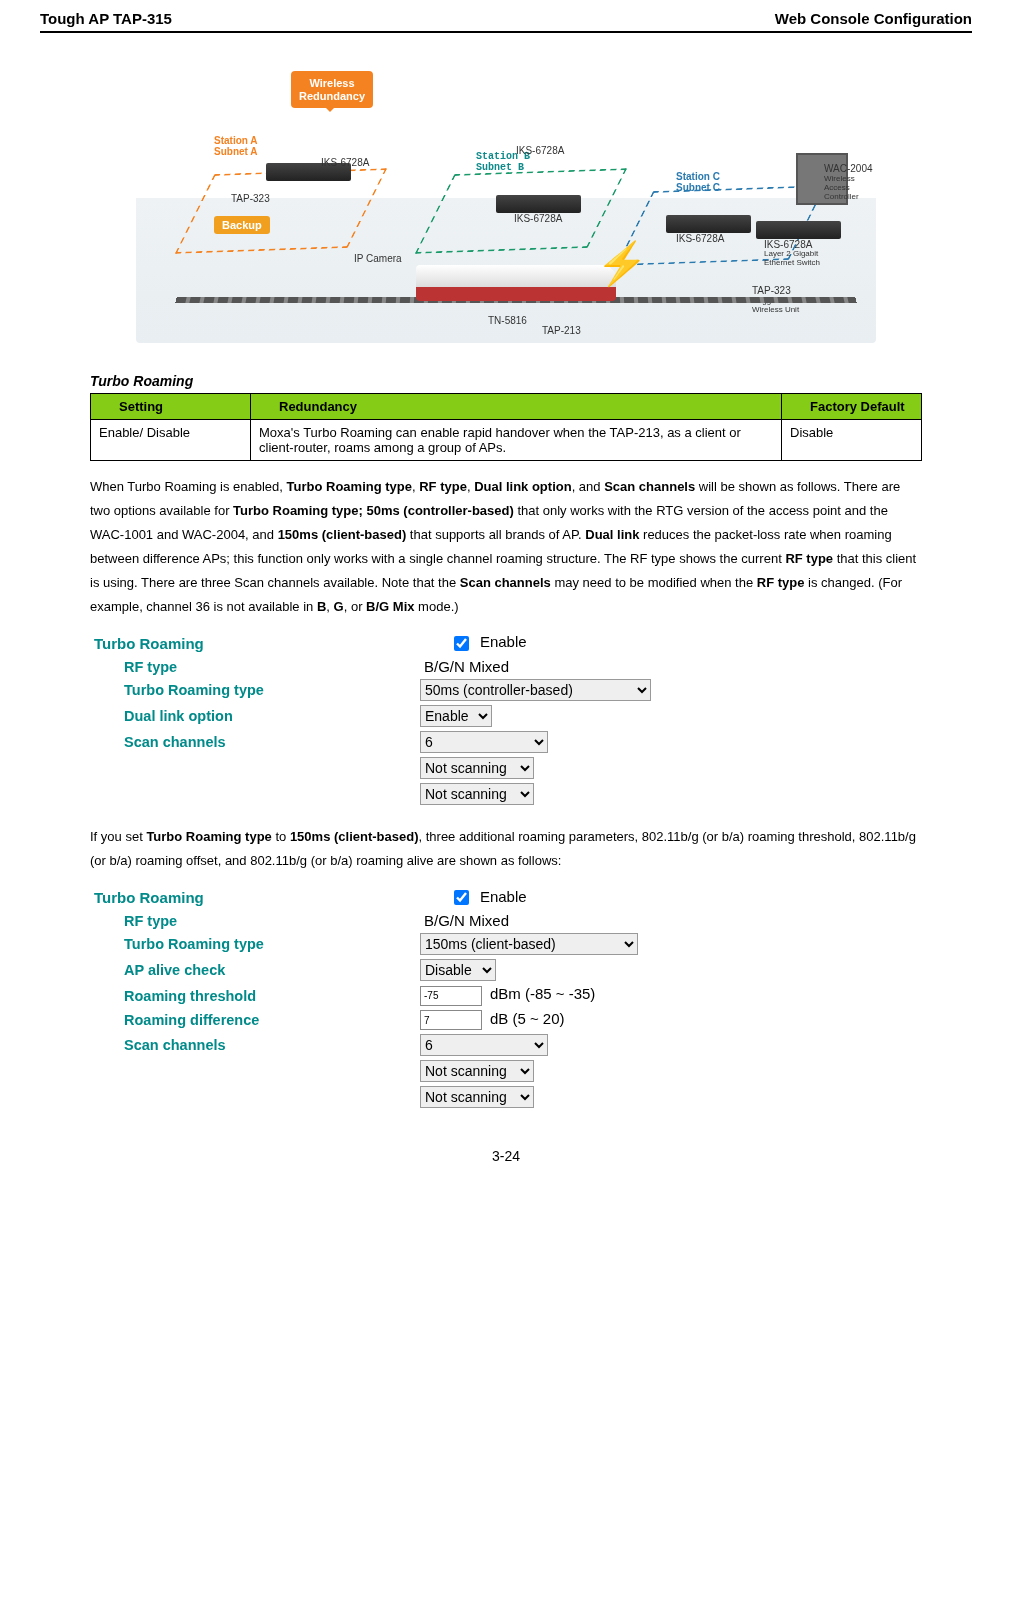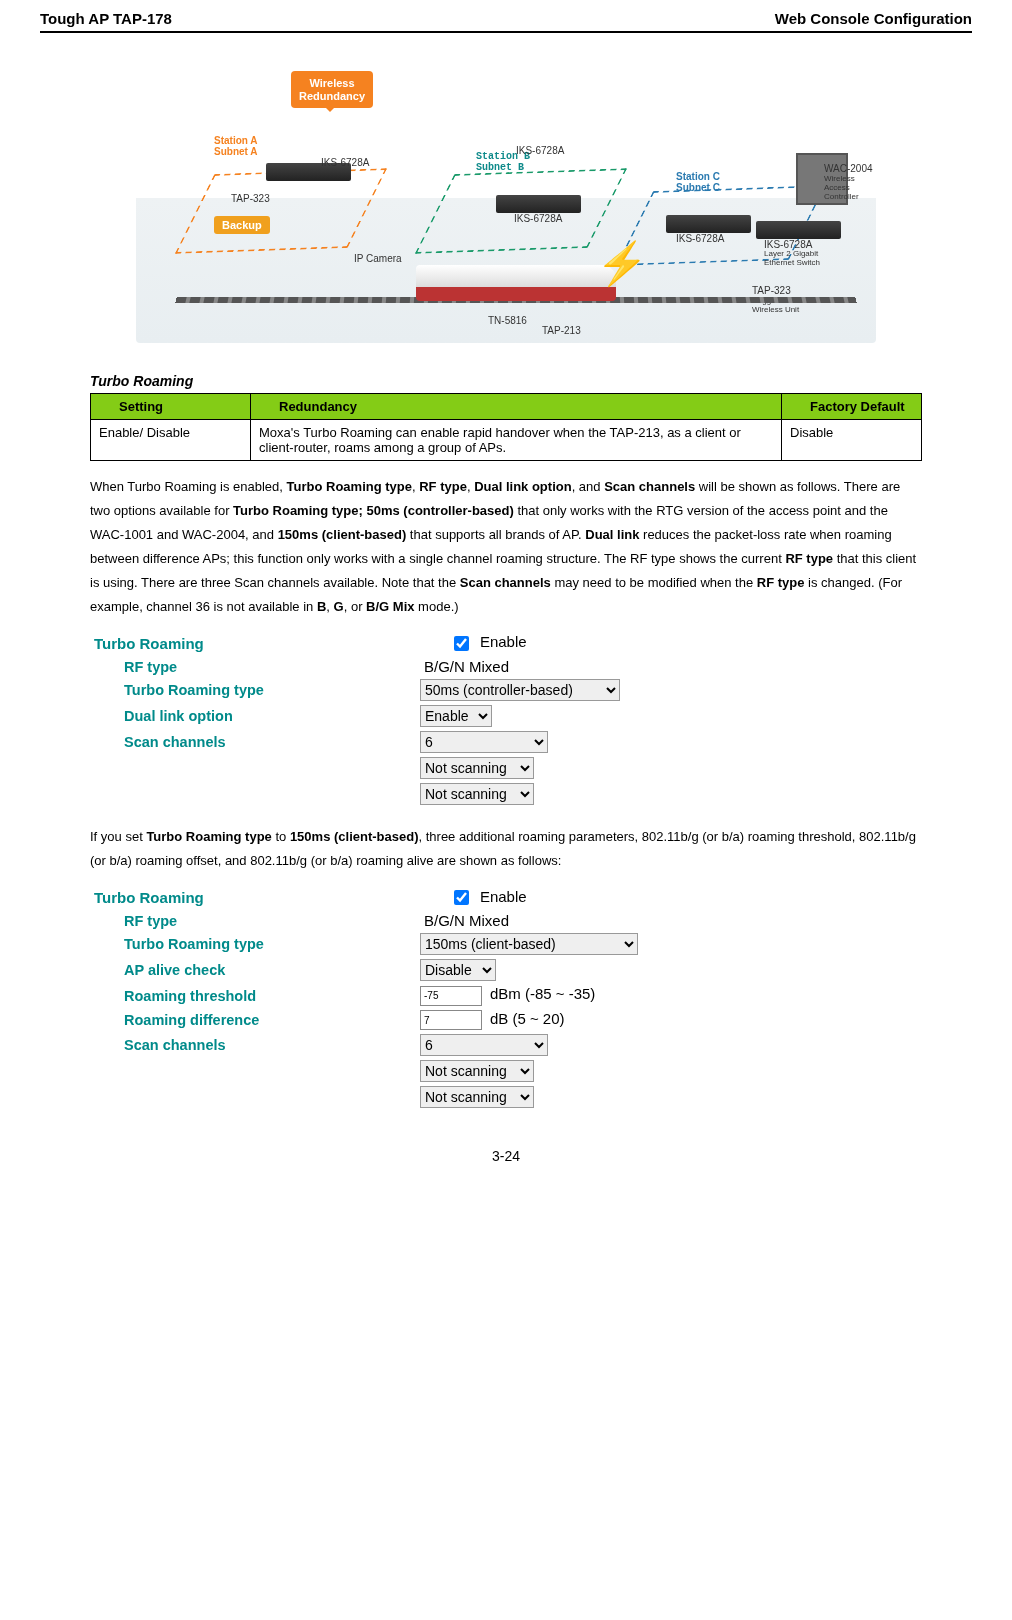--- a/index.html
+++ b/index.html
@@ -177,21 +177,21 @@
     font-weight: normal;
     font-size: 14px;
     margin-top: 40px;
   }
 </style>
 </head>
 <body>
 
 <div class="page">
   <div class="header-row">
-    <span>Tough AP TAP-178</span>
+    <span>Tough AP TAP-315</span>
     <span>Web Console Configuration</span>
   </div>
 
   <div class="content">
 
     <div class="diagram-wrap">
       <div class="diagram">
 
         <div class="zone" style="border-color:#f58220; left:60px; top:118px; width:170px; height:80px;"></div>
         <div class="zone" style="border-color:#1a9a6a; left:300px; top:118px; width:170px; height:80px;"></div>
@@ -269,21 +269,21 @@
           <span class="form-text">Enable</span>
         </div>
       </div>
       <div class="form-row">
         <div class="form-label-sub">RF type</div>
         <div class="form-val form-text">B/G/N Mixed</div>
       </div>
       <div class="form-row">
         <div class="form-label-sub">Turbo Roaming type</div>
         <div class="form-val">
-          <select style="width:200px;"><option>50ms (controller-based)</option></select>
+          <select style="width:231px;"><option>50ms (controller-based)</option></select>
         </div>
       </div>
       <div class="form-row">
         <div class="form-label-sub">Dual link option</div>
         <div class="form-val">
           <select style="width:72px;"><option>Enable</option></select>
         </div>
       </div>
       <div class="form-row">
         <div class="form-label-sub">Scan channels</div>

